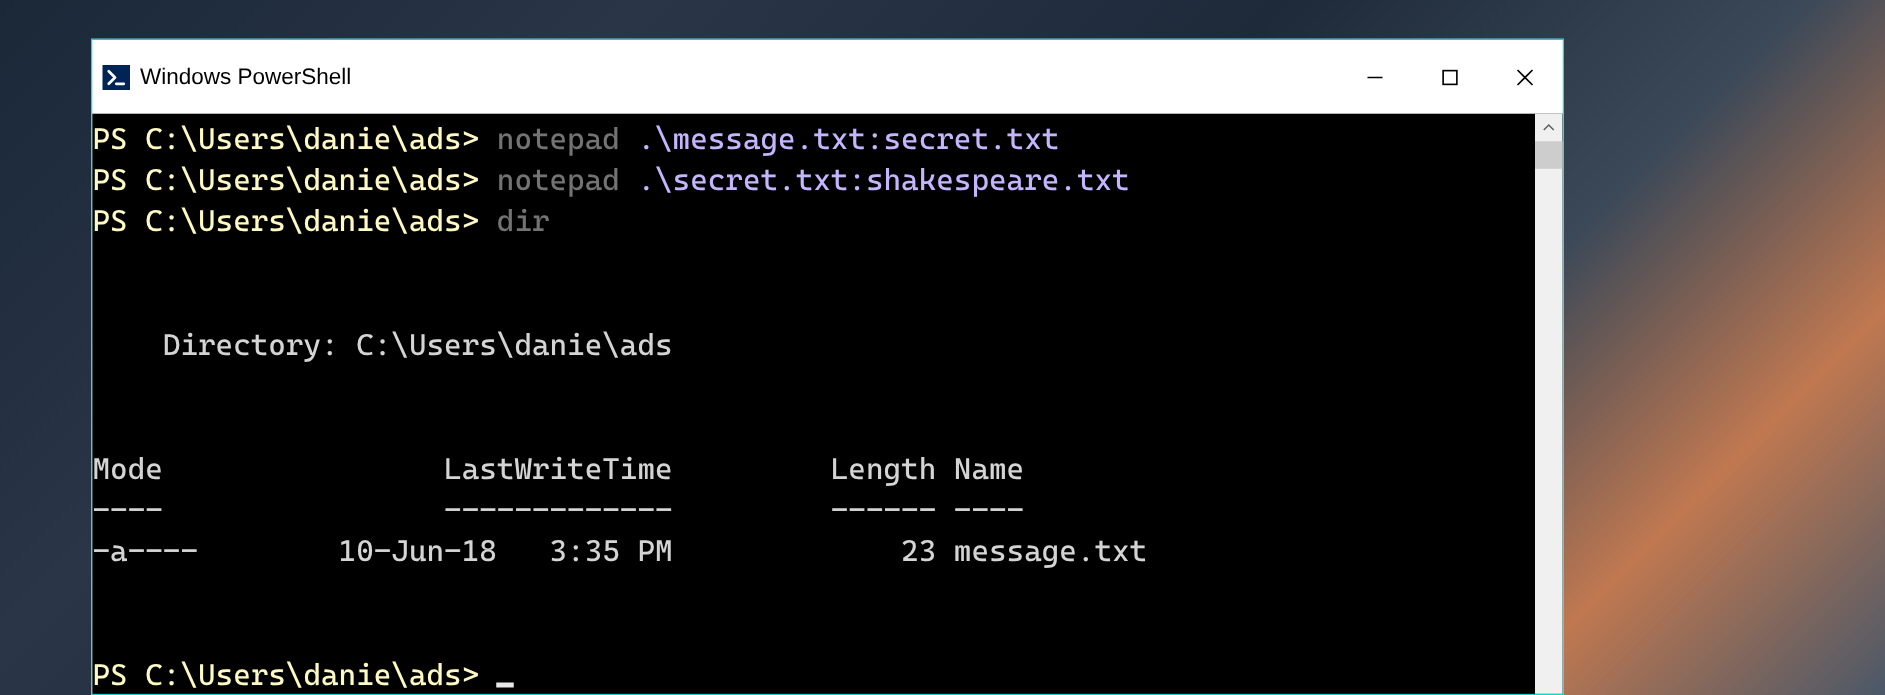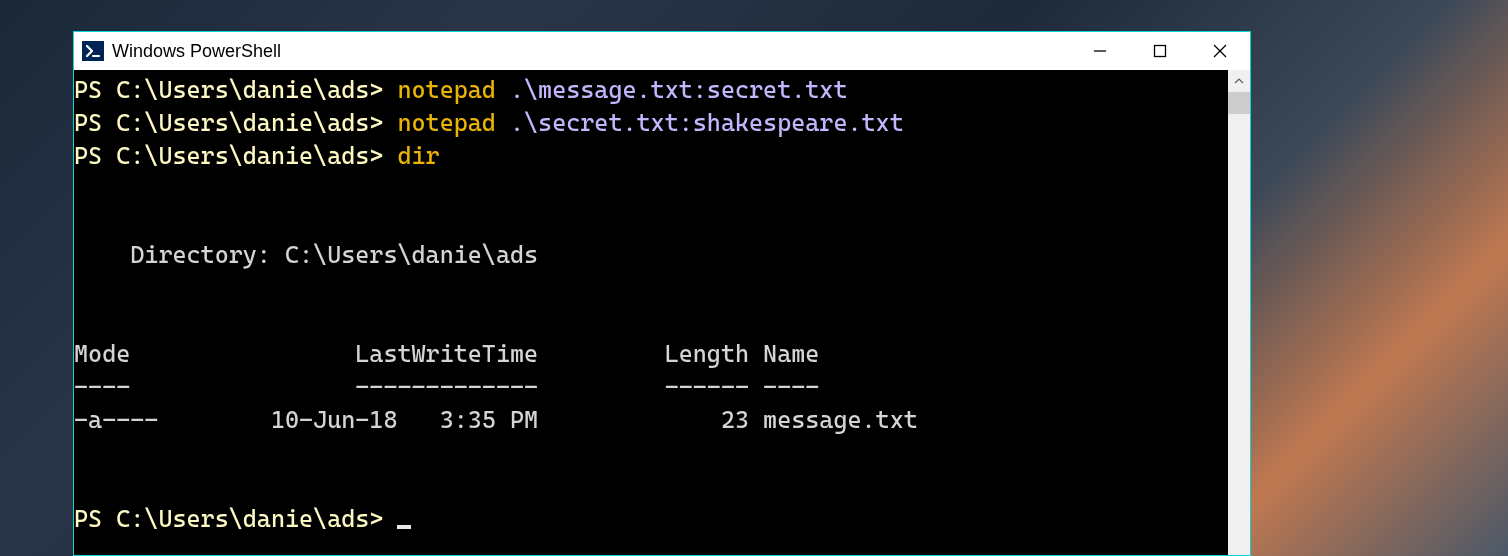--- a/index.html
+++ b/index.html
@@ -19,21 +19,21 @@
       left: 73px;
       top: 31px;
       width: 1178px;
       height: 525px;
       background: #fff;
       border: 1px solid #0dd4d4;
       display: flex;
       flex-direction: column;
     }
     .titlebar {
-      height: 38px;
+      height: 59px;
       background: #fff;
       display: flex;
       align-items: center;
       padding-left: 8px;
     }
     .ps-icon {
       width: 22px;
       height: 20px;
       background: #012456;
       position: relative;
@@ -113,21 +113,21 @@
     .scroll-thumb {
       position: absolute;
       top: 22px;
       left: 0;
       right: 0;
       height: 22px;
       background: #cdcdcd;
       cursor: pointer;
     }
     .prompt { color: #fef9c3; }
-    .cmd { color: #eab308; }
+    .cmd { color: #737373; }
     .arg { color: #c4b5fd; }
     .cursor {
       display: inline-block;
       width: 14px;
       height: 4px;
       background: #e8e8e8;
       vertical-align: baseline;
       position: relative;
       top: 2px;
     }

